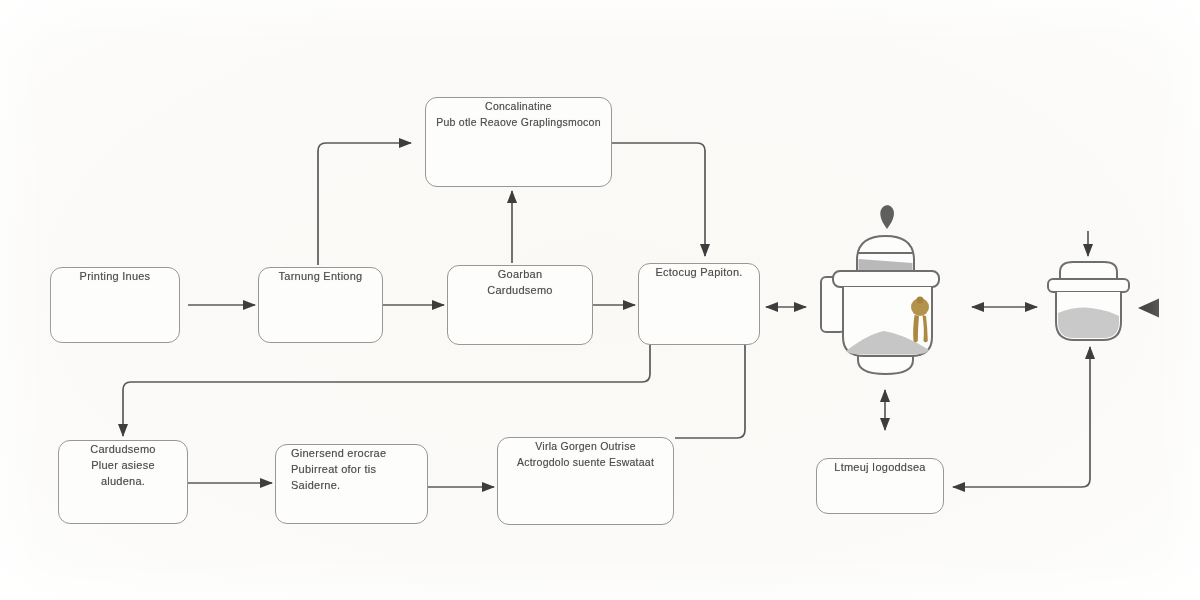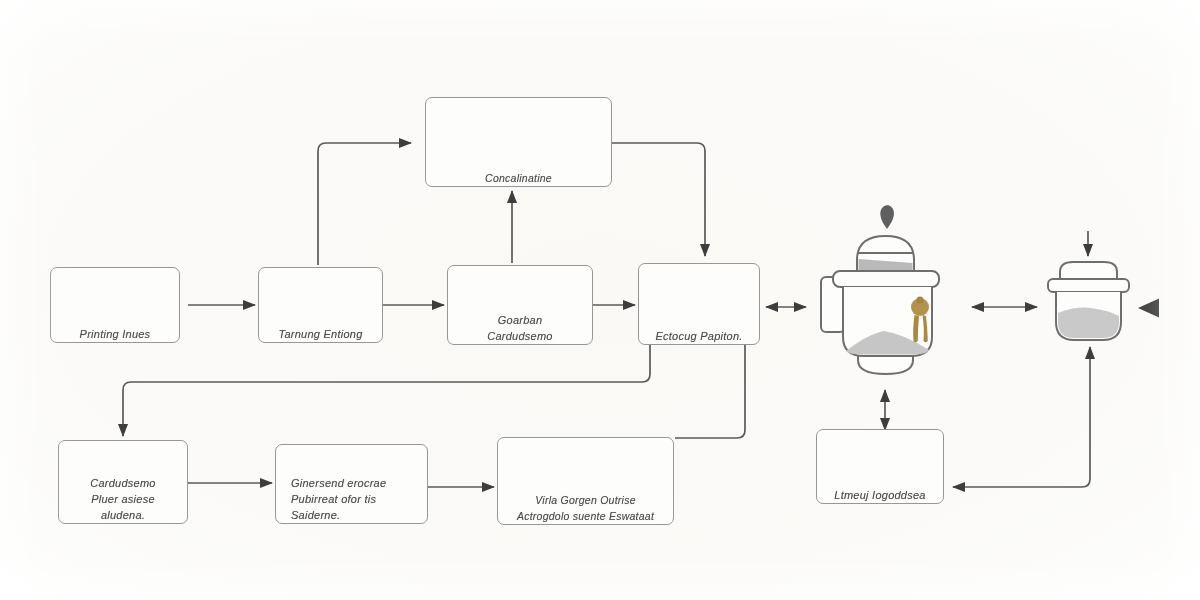--- a/index.html
+++ b/index.html
@@ -9,29 +9,28 @@
     font-family:"Liberation Sans", sans-serif;
   }
   .stage::after{
     content:"";position:absolute;inset:0;pointer-events:none;
     box-shadow:inset 0 0 55px 14px rgba(255,255,255,0.85);
   }
   .layer{position:absolute;left:0;top:0;}
   .node{
     position:absolute;
     border:1.4px solid #979797;
-    border-radius:7px;
+    border-radius:12px;
     background:#fdfdfb;
-    display:flex;align-items:flex-end;justify-content:center;
+    display:flex;align-items:flex-start;justify-content:center;
     color:#4e4e4e;
     font-size:11px;line-height:16px;letter-spacing:.25px;
     text-align:center;
     text-shadow:0 0 .7px rgba(95,95,95,.55);
     box-sizing:border-box;
-    font-style:italic;
   }
   .node .txt{width:100%;}
   .node.align-left{justify-content:flex-start;}
   .node.align-left .txt{text-align:left;padding-left:15px;}
   .small{font-size:10.5px;}
 </style>
 </head>
 <body>
 
 <div class="stage">
@@ -86,20 +85,21 @@
       <path d="M1060 280 V272 Q1060 262 1073 262 H1104 Q1117 262 1117 272 V280"></path>
       <rect x="1048" y="279" width="81" height="13" rx="5"></rect>
       <path d="M1056 292 V322 Q1056 340 1074 340 H1103 Q1121 340 1121 322 V292"></path>
       <path d="M1058 313 Q1076 306 1091 308 Q1109 310.5 1119 316 V322 Q1119 338 1103 338 H1074 Q1058 338 1058 322 Z" fill="#c9c9c9" stroke="none"></path>
     </g>
   </svg>
 
   <div class="node small" style="left:425px;top:97px;width:187px;height:90px">
     <div class="txt">
       <div>Concalinatine</div>
+      <div>Pub otle Reaove Graplingsmocon</div>
     </div>
   </div>
 
   <div class="node" style="left:50px;top:267px;width:130px;height:76px">
     <div class="txt">
       <div>Printing Inues</div>
     </div>
   </div>
 
   <div class="node" style="left:258px;top:267px;width:125px;height:76px">
@@ -137,19 +137,19 @@
     </div>
   </div>
 
   <div class="node small" style="left:497px;top:437px;width:177px;height:88px">
     <div class="txt">
       <div>Virla Gorgen Outrise</div>
       <div>Actrogdolo suente Eswataat</div>
     </div>
   </div>
 
-  <div class="node" style="left:816px;top:429px;width:128px;height:75px">
+  <div class="node" style="left:816px;top:458px;width:128px;height:56px">
     <div class="txt">
       <div>Ltmeuj Iogoddsea</div>
     </div>
   </div>
 
 </div>
 
 </body></html>

